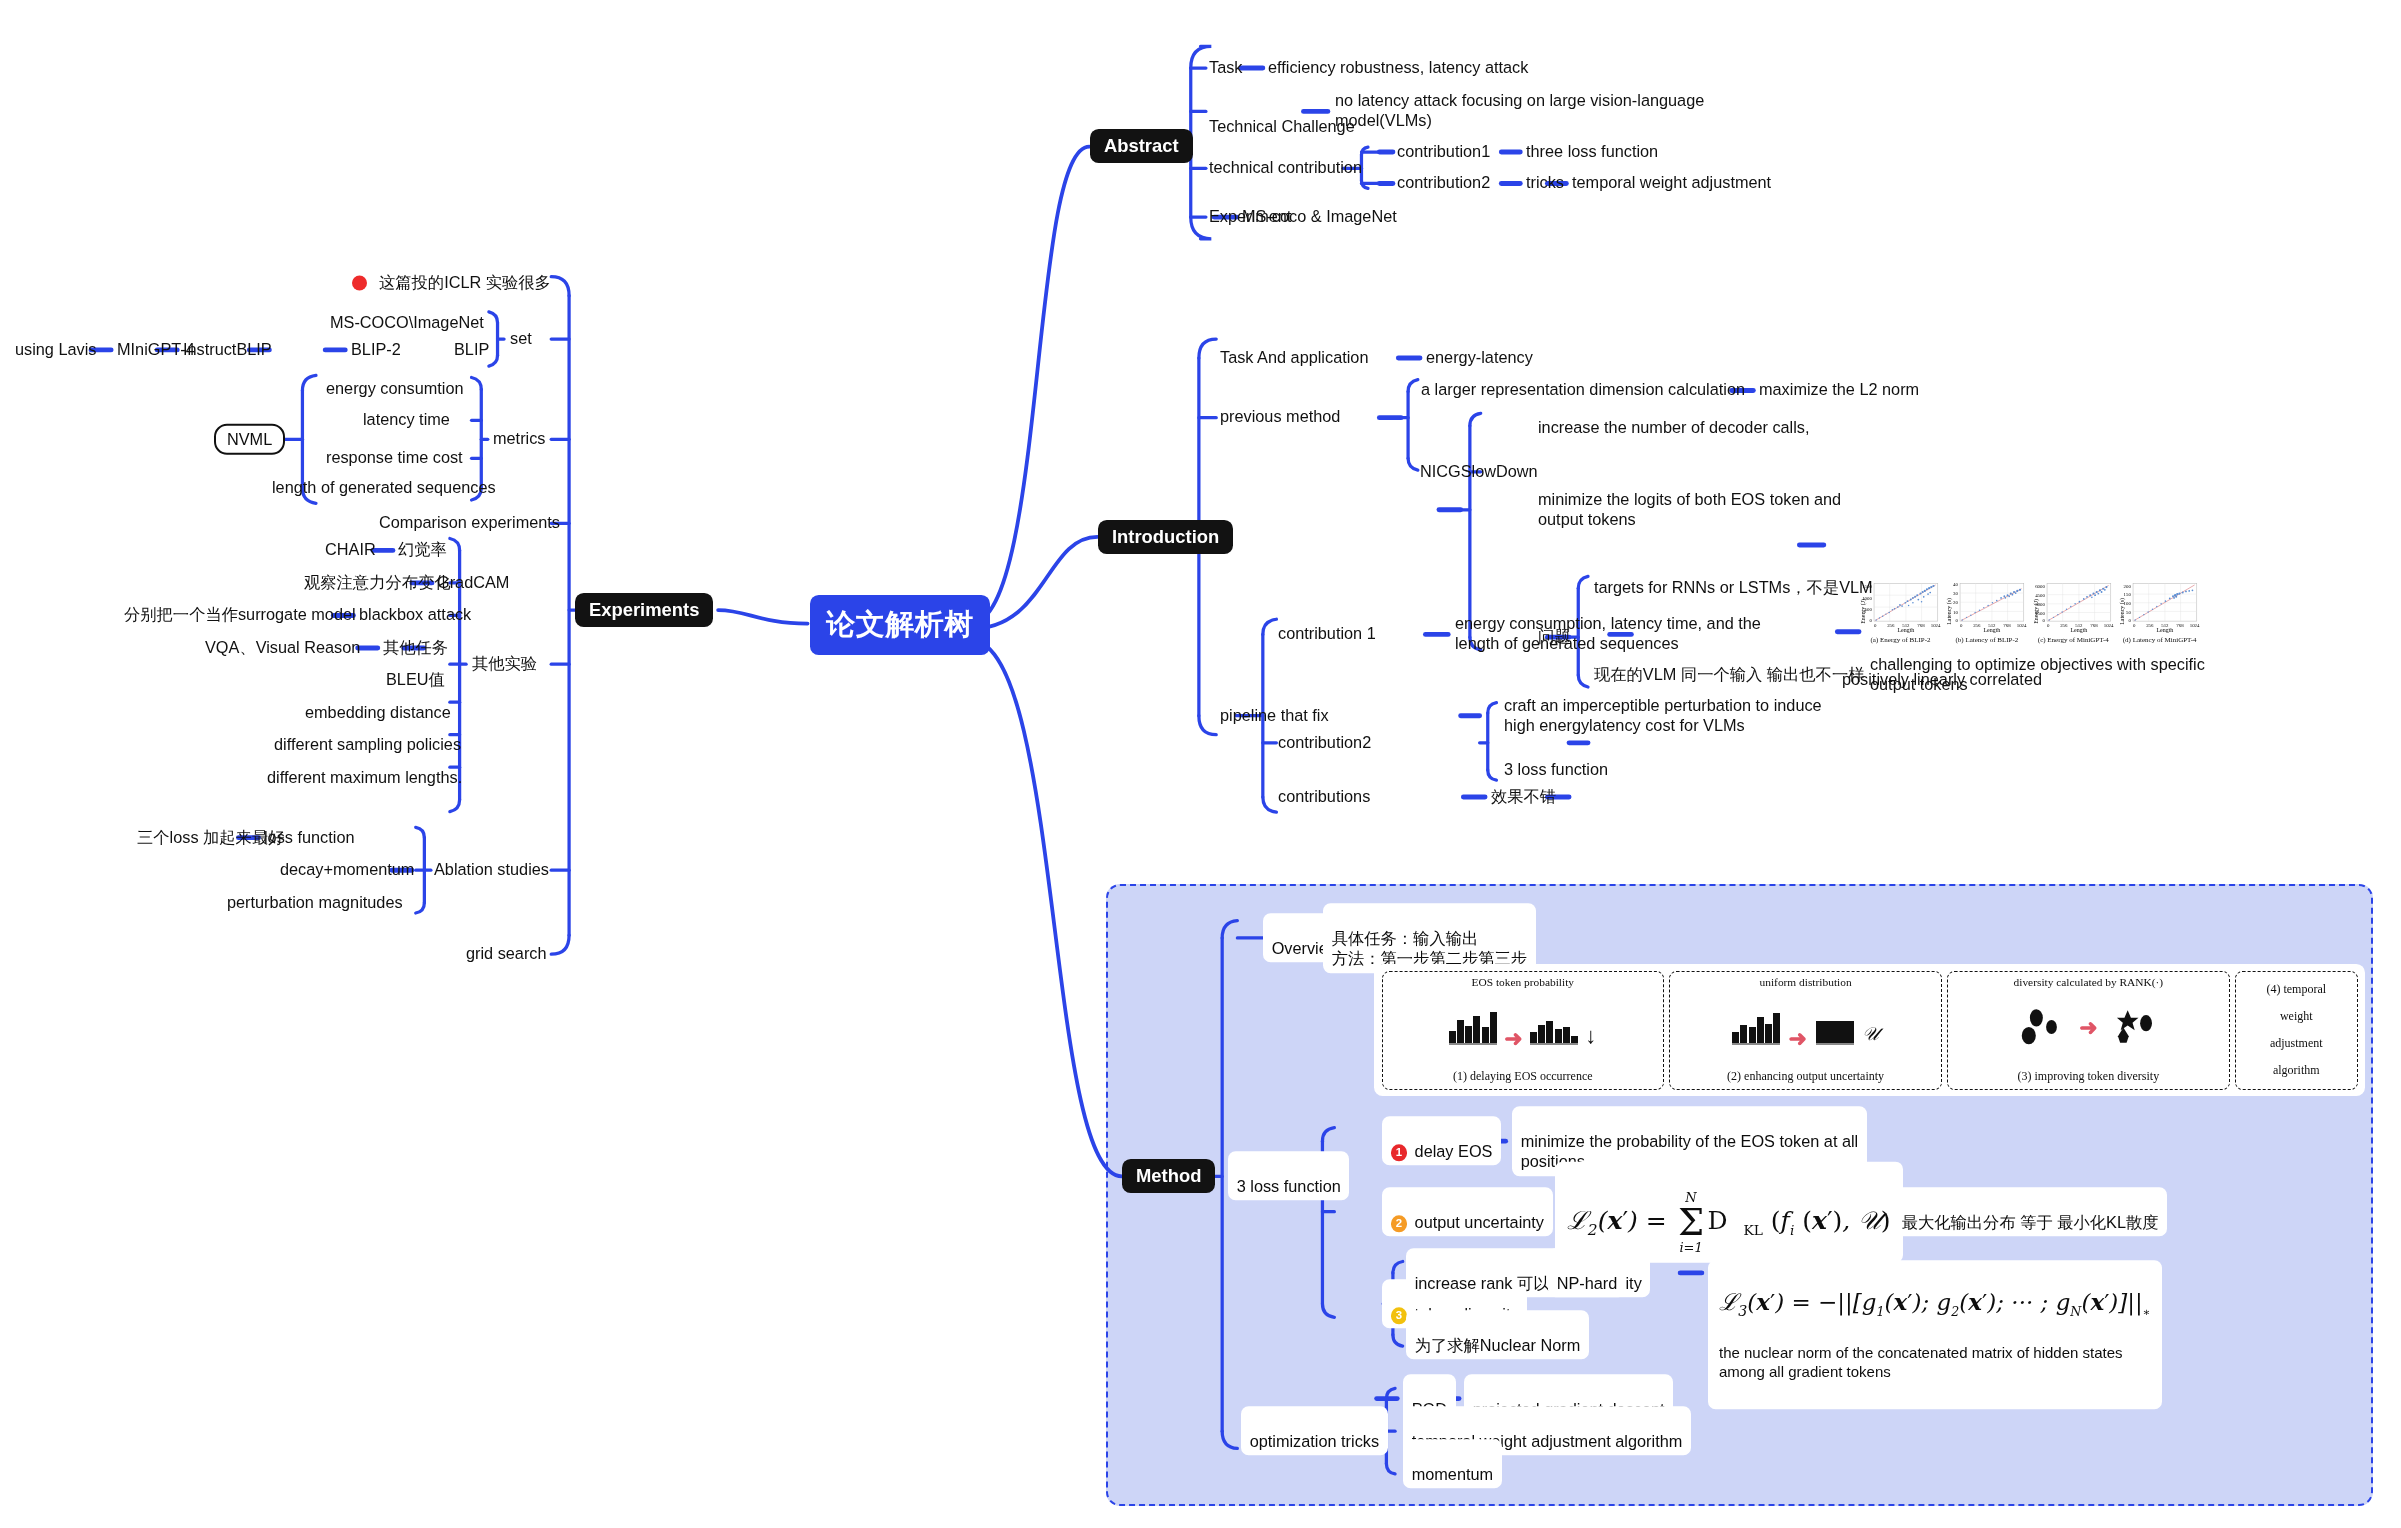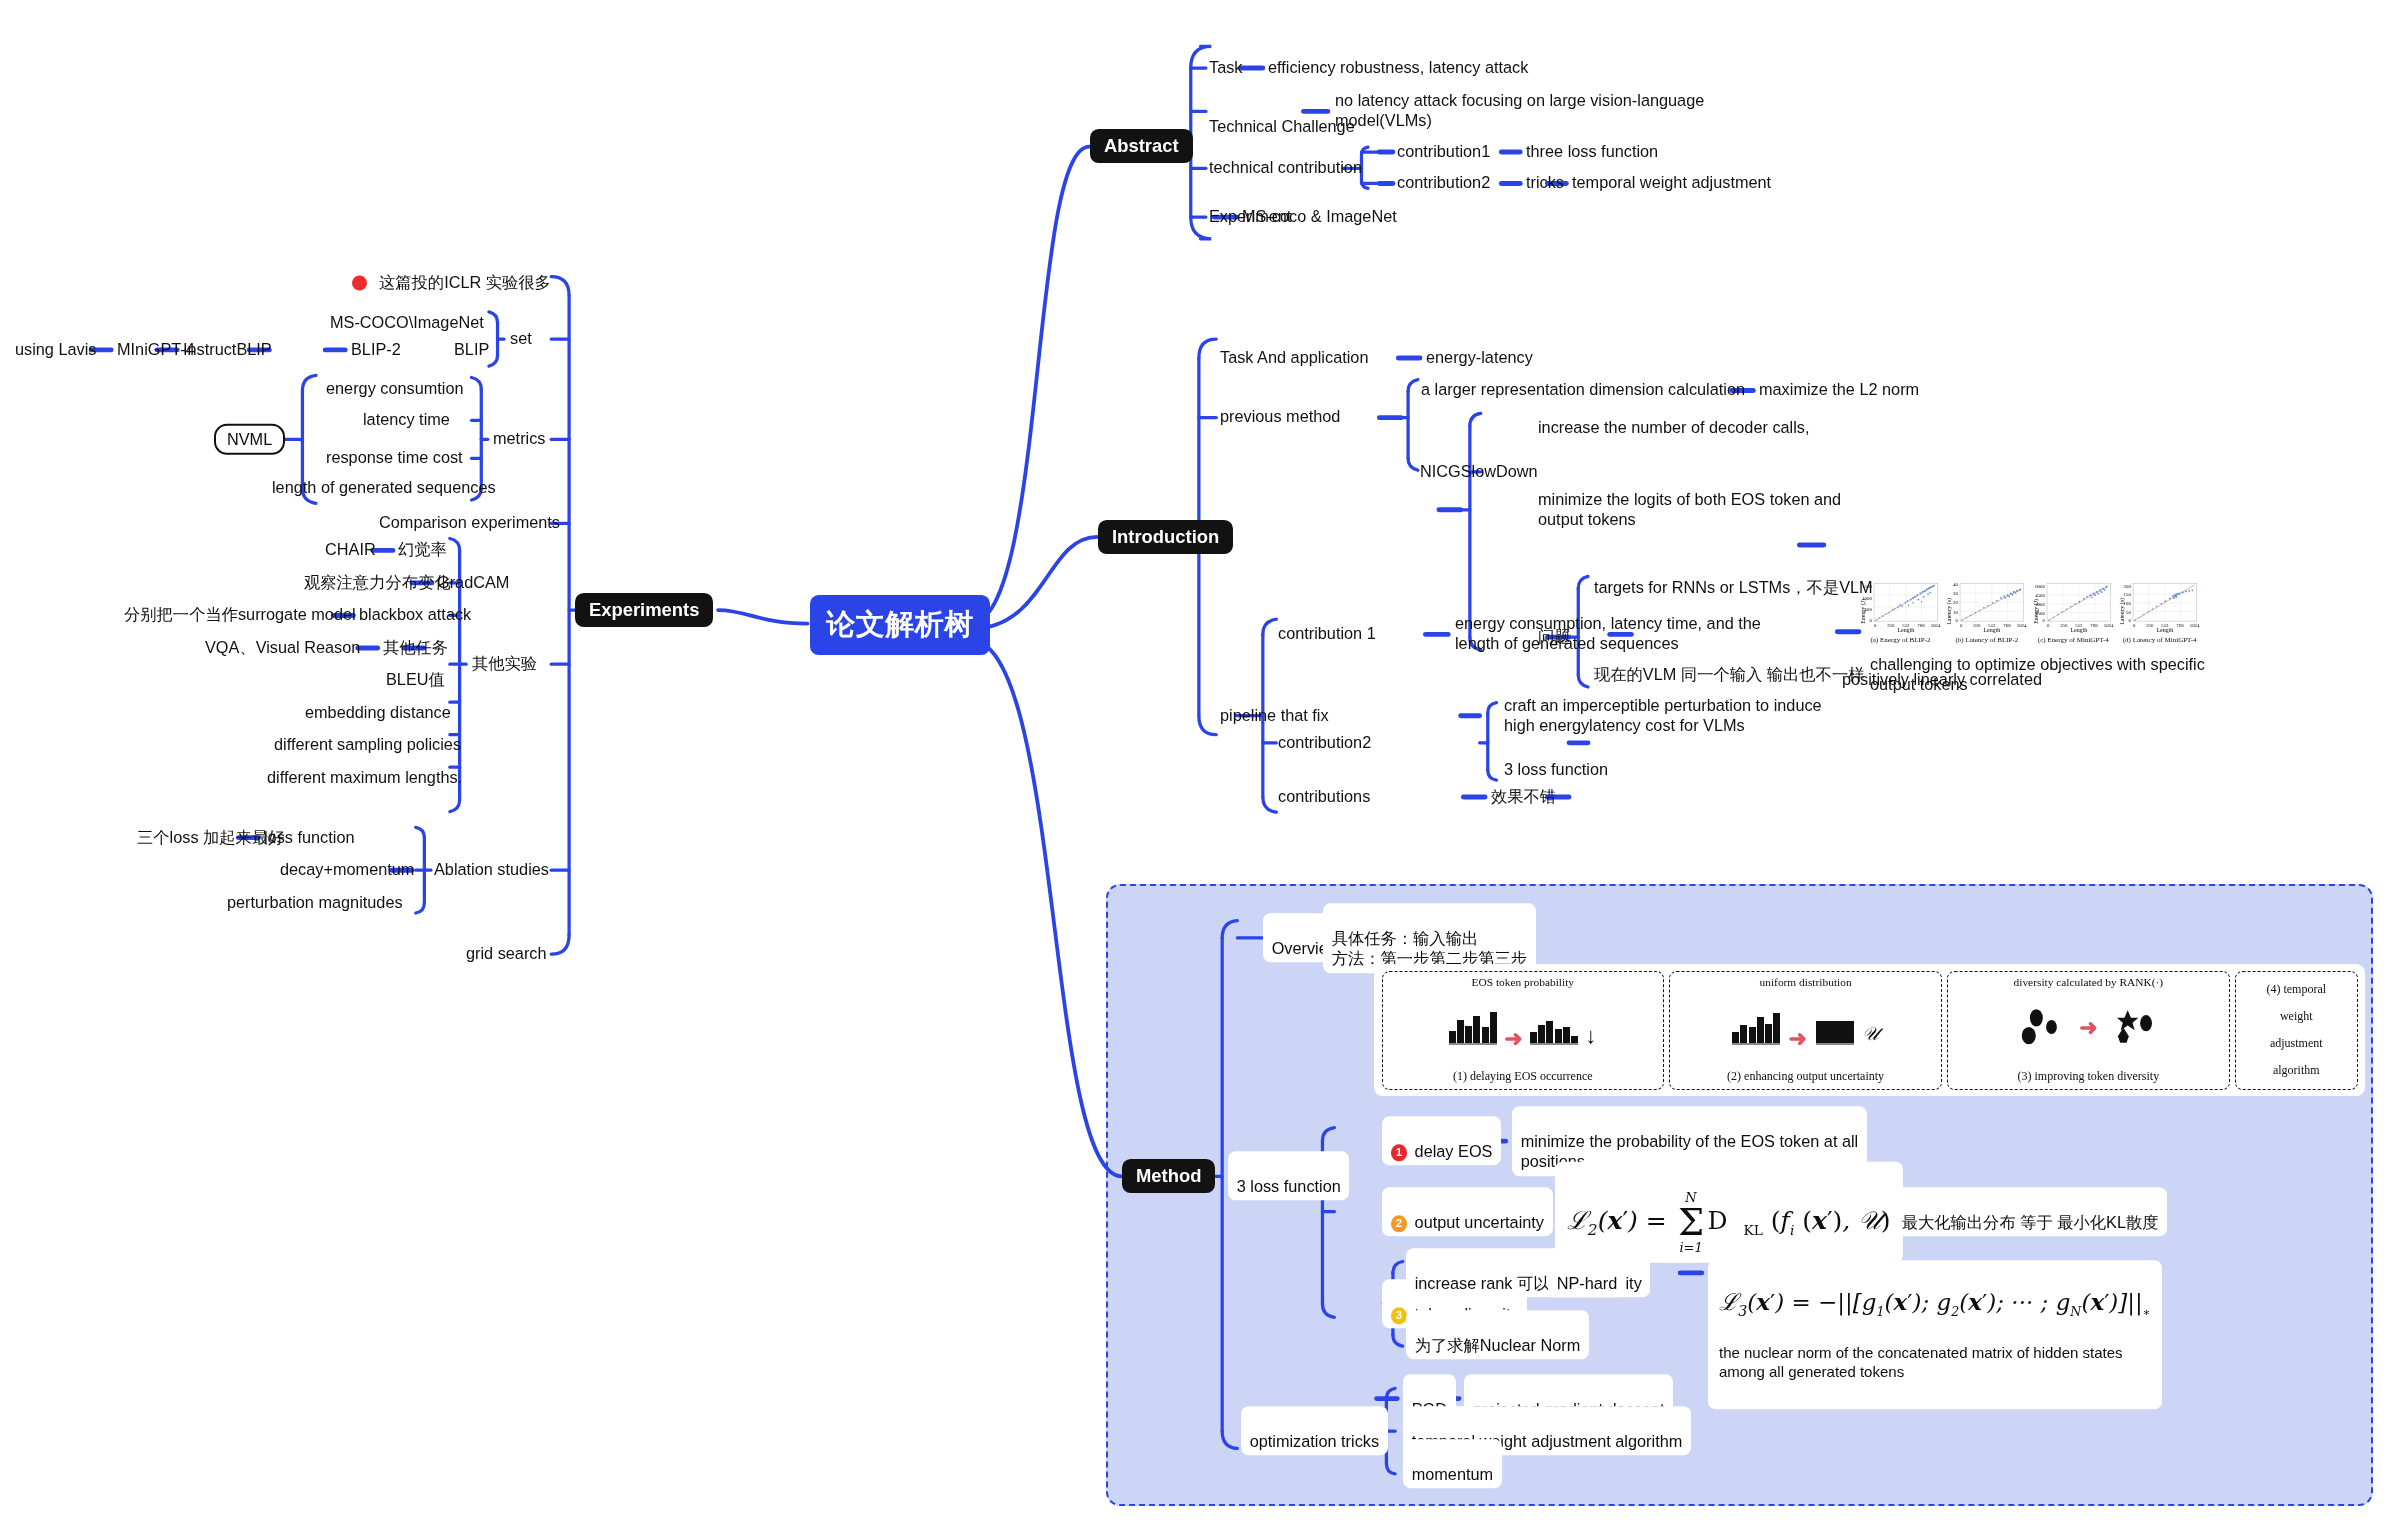--- a/index.html
+++ b/index.html
@@ -741,21 +741,21 @@
   </div>
   <div class="card" style="left:1548px;top:1273px;">
     <span>NP-hard</span>
   </div>
   <div class="card" style="left:1406px;top:1335px;">
     <span>为了求解Nuclear Norm</span>
   </div>
   <div class="card" style="left:1708px;top:1335px;padding:7.6px 11px;">
     <div class="formula" style="font-size:23px;">ℒ<span class="sub">3</span>(<b><i>x</i></b><span class="up">′</span>) = −||[<i>g</i><sub style="font-size:.55em;">1</sub>(<b><i>x</i></b><span class="up">′</span>); <i>g</i><sub style="font-size:.55em;">2</sub>(<b><i>x</i></b><span class="up">′</span>); ··· ; <i>g</i><sub style="font-size:.55em;">N</sub>(<b><i>x</i></b><span class="up">′</span>)]||<sub style="font-size:.5em;font-style:normal;">∗</sub></div>
     <div style="font-size:15px;line-height:1.25;white-space:pre-line;margin-top:3.3px;">the nuclear norm of the concatenated matrix of hidden states
-among all generated tokens</div>
+among all gradient tokens</div>
   </div>
 
   <div class="card" style="left:1241px;top:1431px;">
     <span>optimization tricks</span>
   </div>
   <div class="card" style="left:1403px;top:1399px;">
     <span>PGD</span>
   </div>
   <div class="card" style="left:1464px;top:1399px;">
     <span>projected gradient descent</span>

